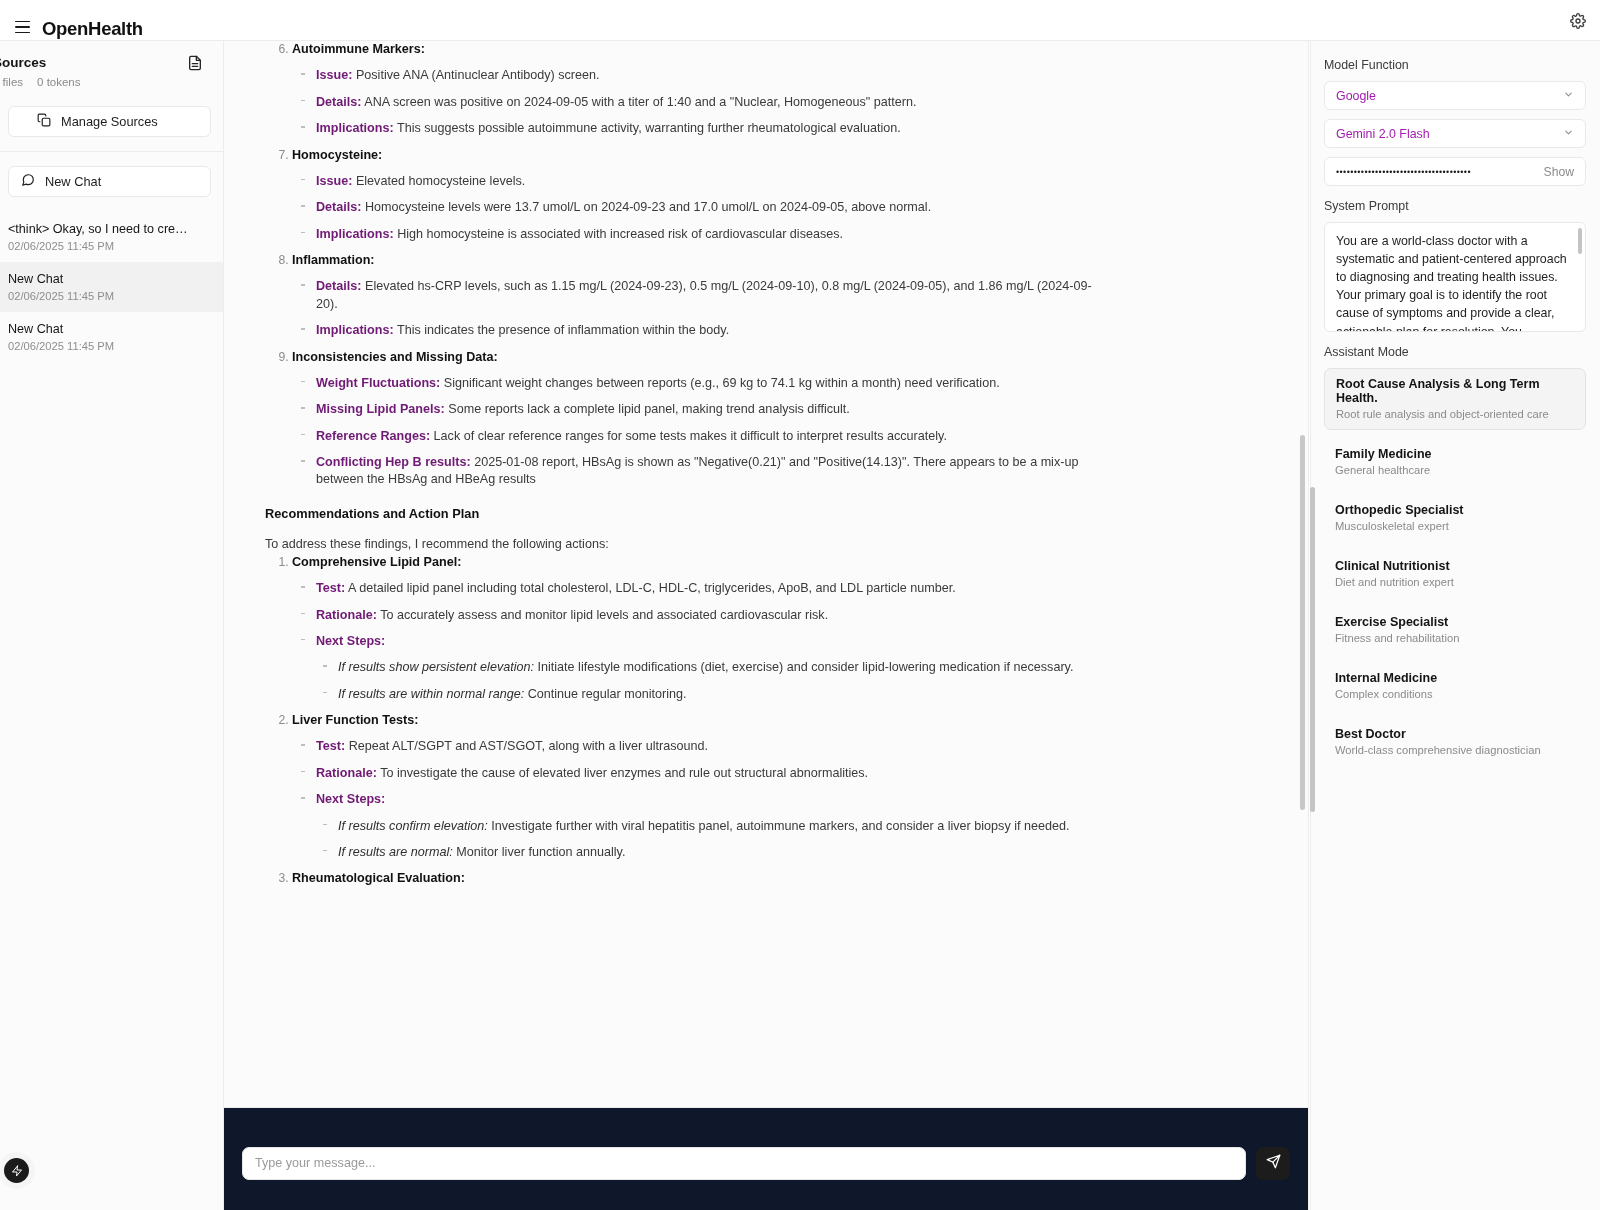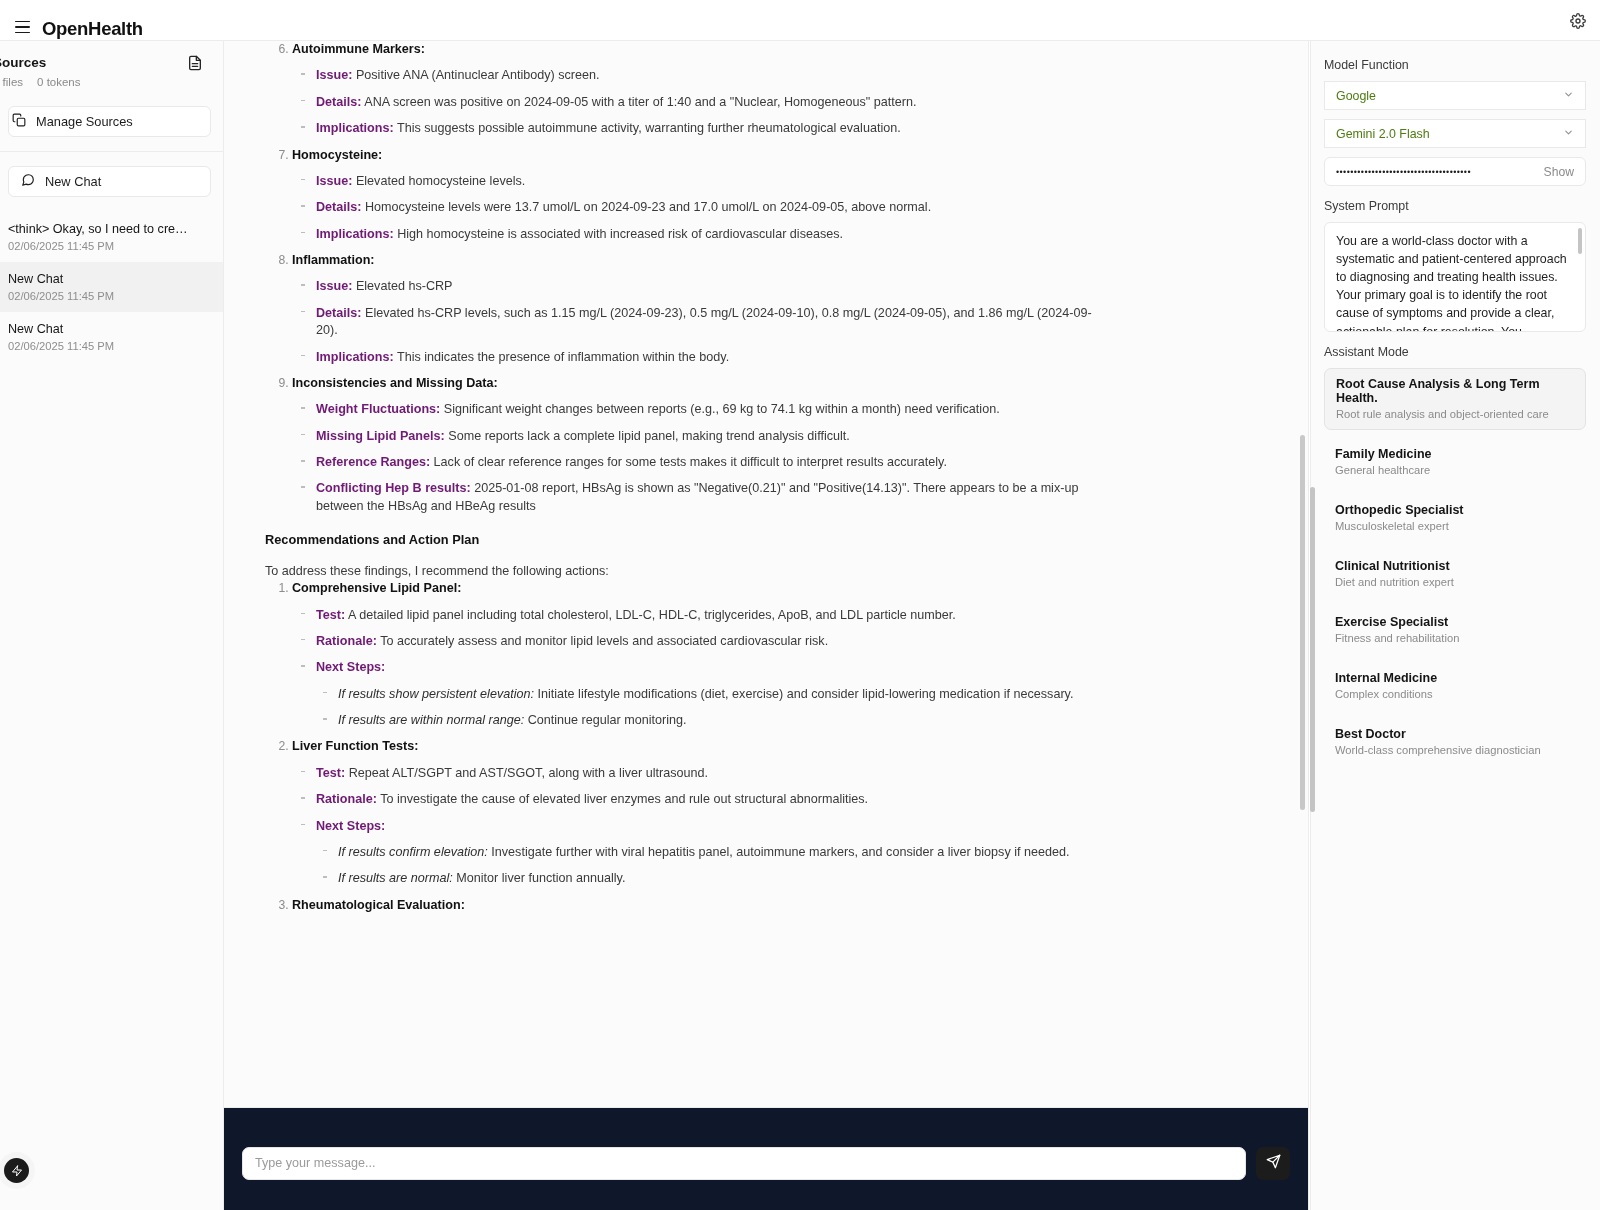--- a/index.html
+++ b/index.html
@@ -56,21 +56,21 @@
   .sources-doc-icon {
     position: absolute; right: 20px; top: 14px;
     width: 16px; height: 16px; cursor: pointer;
   }
   .manage-sources {
     margin: 10px 12px 0 8px;
     height: 31px;
     border: 1px solid #e9e9e9; border-radius: 6px;
     background: #ffffff;
     display: flex; align-items: center; gap: 10px;
-    padding: 0 3px;
+    padding: 0 28px;
     cursor: pointer;
     font-size: 12.8px; color: #1c1c1c;
   }
   .sidebar-div {
     margin-top: 14px;
     border-top: 1px solid #ececec;
   }
   .new-chat {
     margin: 14px 12px 0 8px;
     height: 31px;
@@ -178,25 +178,25 @@
   
   .rightpanel {
     position: absolute; top: 41px; left: 1310px; width: 290px; height: 1169px;
     background: #fbfbfb;
     overflow: hidden;
   }
   .rp-inner { padding: 17px 14px 0 14px; }
   .rp-label { font-size: 12.4px; font-weight: 500; color: #3b3b3b; }
   .rp-select {
     margin-top: 9px; height: 29px;
-    border: 1px solid #e9e9e9; border-radius: 0;
+    border: 1px solid #e9e9e9; border-radius: 6px;
     background: #ffffff;
     display: flex; align-items: center; justify-content: space-between;
     padding: 0 11px;
-    font-size: 12.4px; color: #4d7c0f;
+    font-size: 12.4px; color: #a21caf;
     cursor: pointer;
   }
   .chev { color: #8e8e8e; font-size: 11px; line-height: 1; }
   .rp-key {
     margin-top: 9px; height: 29px;
     border: 1px solid #e9e9e9; border-radius: 6px;
     background: #ffffff;
     display: flex; align-items: center; justify-content: space-between;
     padding: 0 11px;
     cursor: text;
@@ -336,21 +336,20 @@
               <li><b>Issue:</b> Positive ANA (Antinuclear Antibody) screen.</li>
               <li><b>Details:</b> ANA screen was positive on 2024-09-05 with a titer of 1:40 and a "Nuclear, Homogeneous" pattern.</li>
               <li><b>Implications:</b> This suggests possible autoimmune activity, warranting further rheumatological evaluation.</li>
             </ul></li>
           <li><span class="li-head">Homocysteine:</span><ul class="dash">
               <li><b>Issue:</b> Elevated homocysteine levels.</li>
               <li><b>Details:</b> Homocysteine levels were 13.7 umol/L on 2024-09-23 and 17.0 umol/L on 2024-09-05, above normal.</li>
               <li><b>Implications:</b> High homocysteine is associated with increased risk of cardiovascular diseases.</li>
             </ul></li>
           <li><span class="li-head">Inflammation:</span><ul class="dash">
-              <li><b>Issue:</b> Elevated hs-CRP</li>
               <li><b>Details:</b> Elevated hs-CRP levels, such as 1.15 mg/L (2024-09-23), 0.5 mg/L (2024-09-10), 0.8 mg/L (2024-09-05), and 1.86 mg/L (2024-09-20).</li>
               <li><b>Implications:</b> This indicates the presence of inflammation within the body.</li>
             </ul></li>
           <li><span class="li-head">Inconsistencies and Missing Data:</span><ul class="dash">
               <li><b>Weight Fluctuations:</b> Significant weight changes between reports (e.g., 69 kg to 74.1 kg within a month) need verification.</li>
               <li><b>Missing Lipid Panels:</b> Some reports lack a complete lipid panel, making trend analysis difficult.</li>
               <li><b>Reference Ranges:</b> Lack of clear reference ranges for some tests makes it difficult to interpret results accurately.</li>
               <li><b>Conflicting Hep B results:</b> 2025-01-08 report, HBsAg is shown as "Negative(0.21)" and "Positive(14.13)". There appears to be a mix-up between the HBsAg and HBeAg results</li>
             </ul></li>
         </ol>

